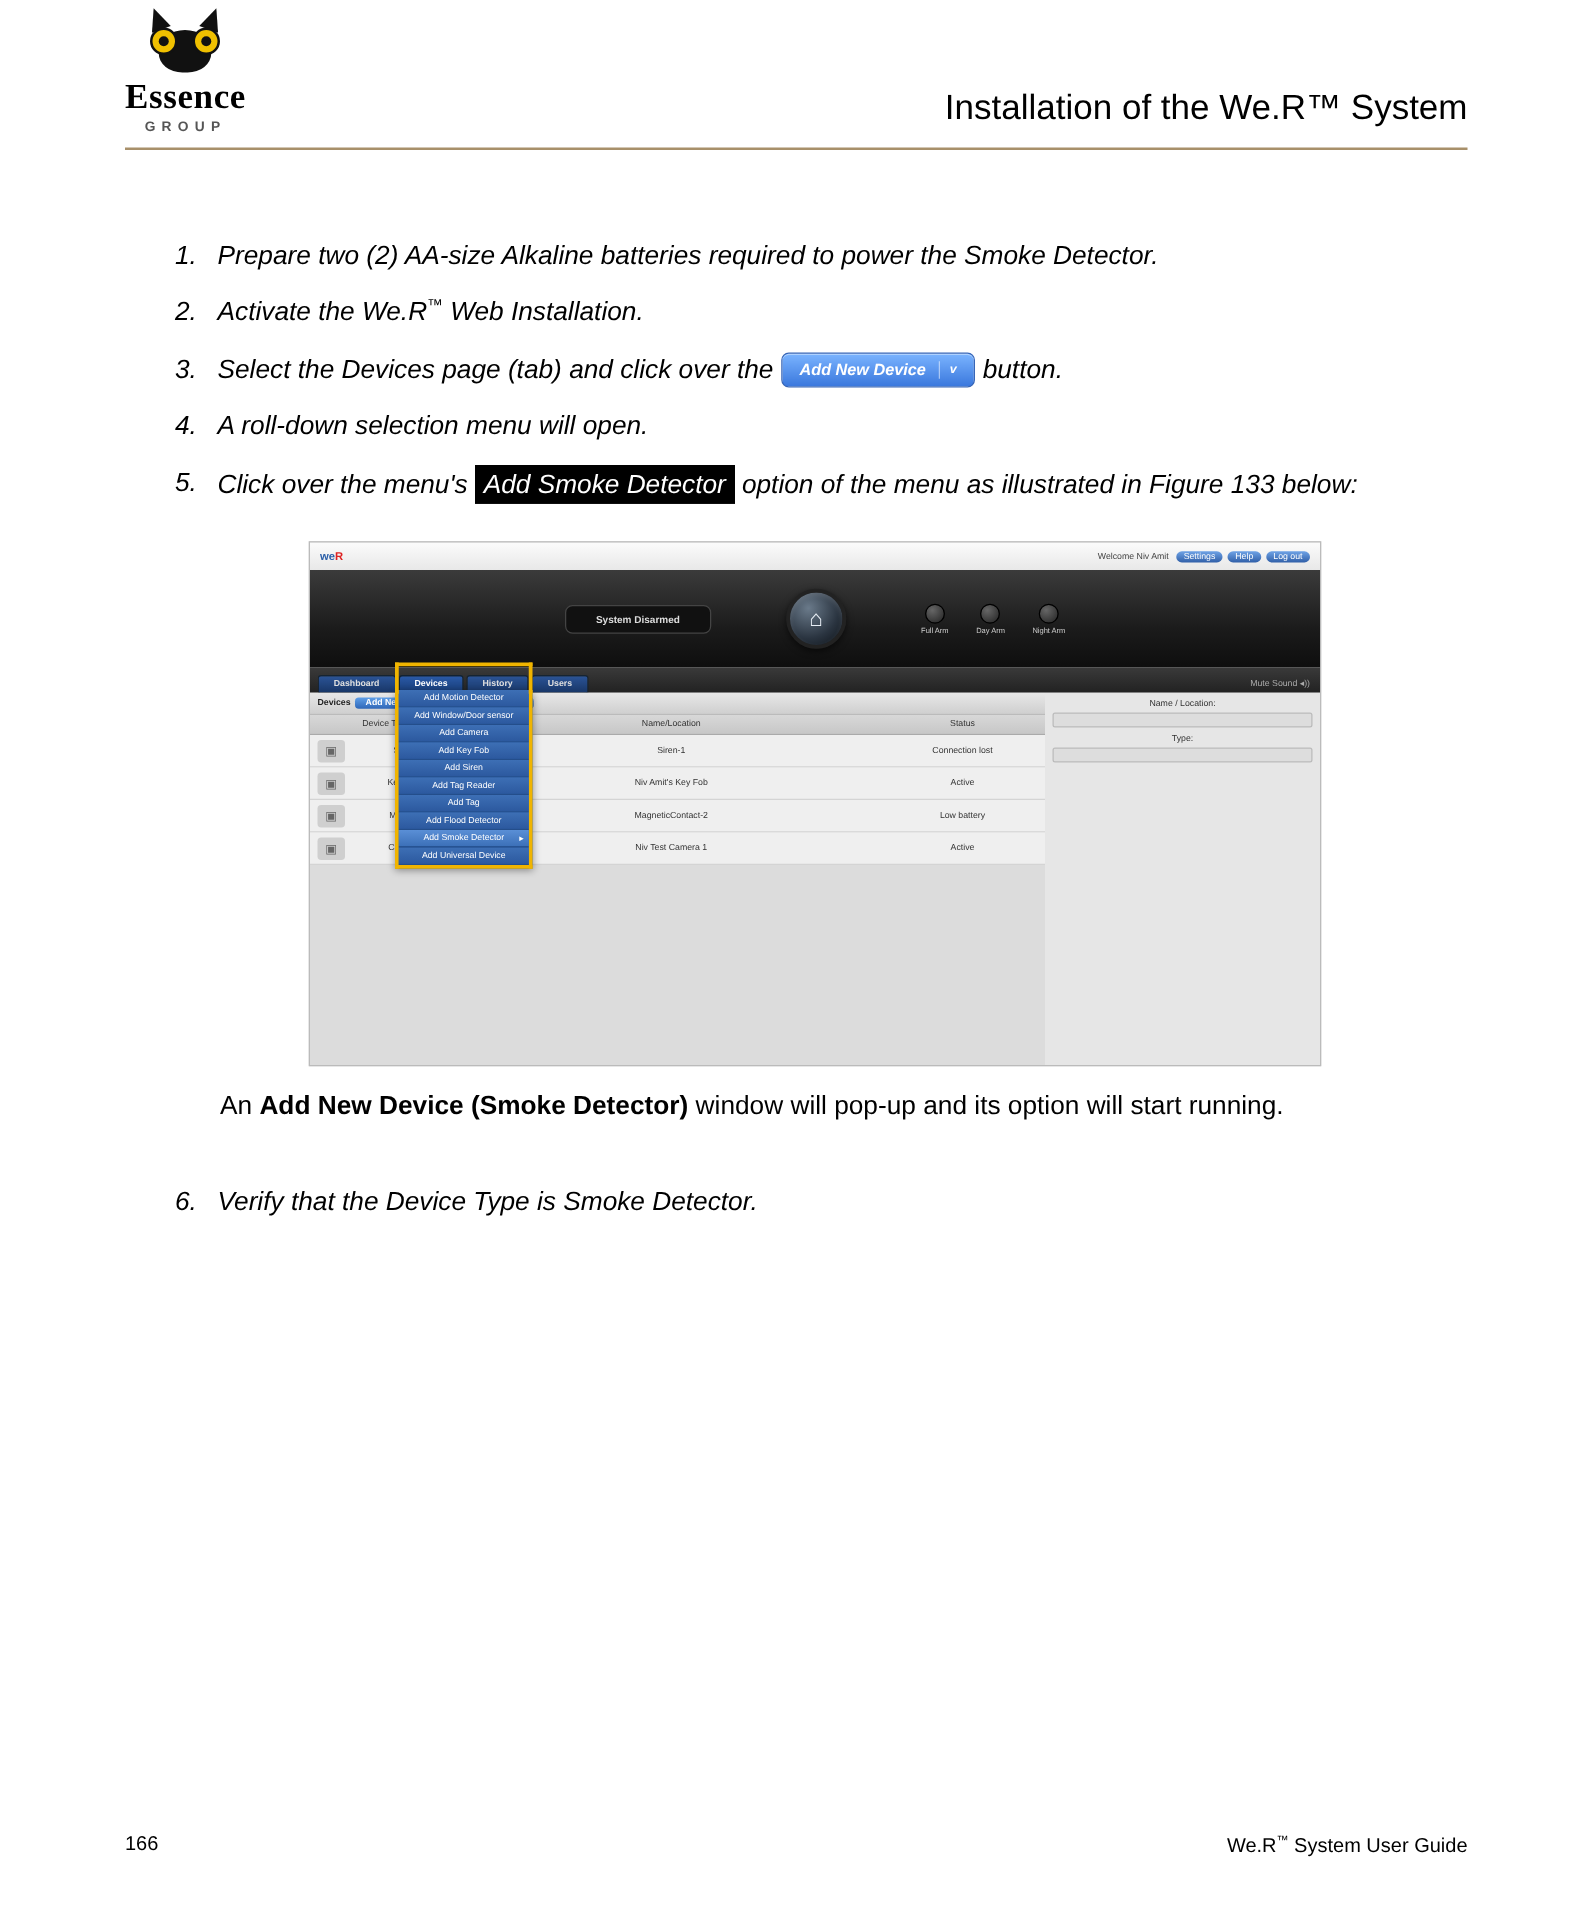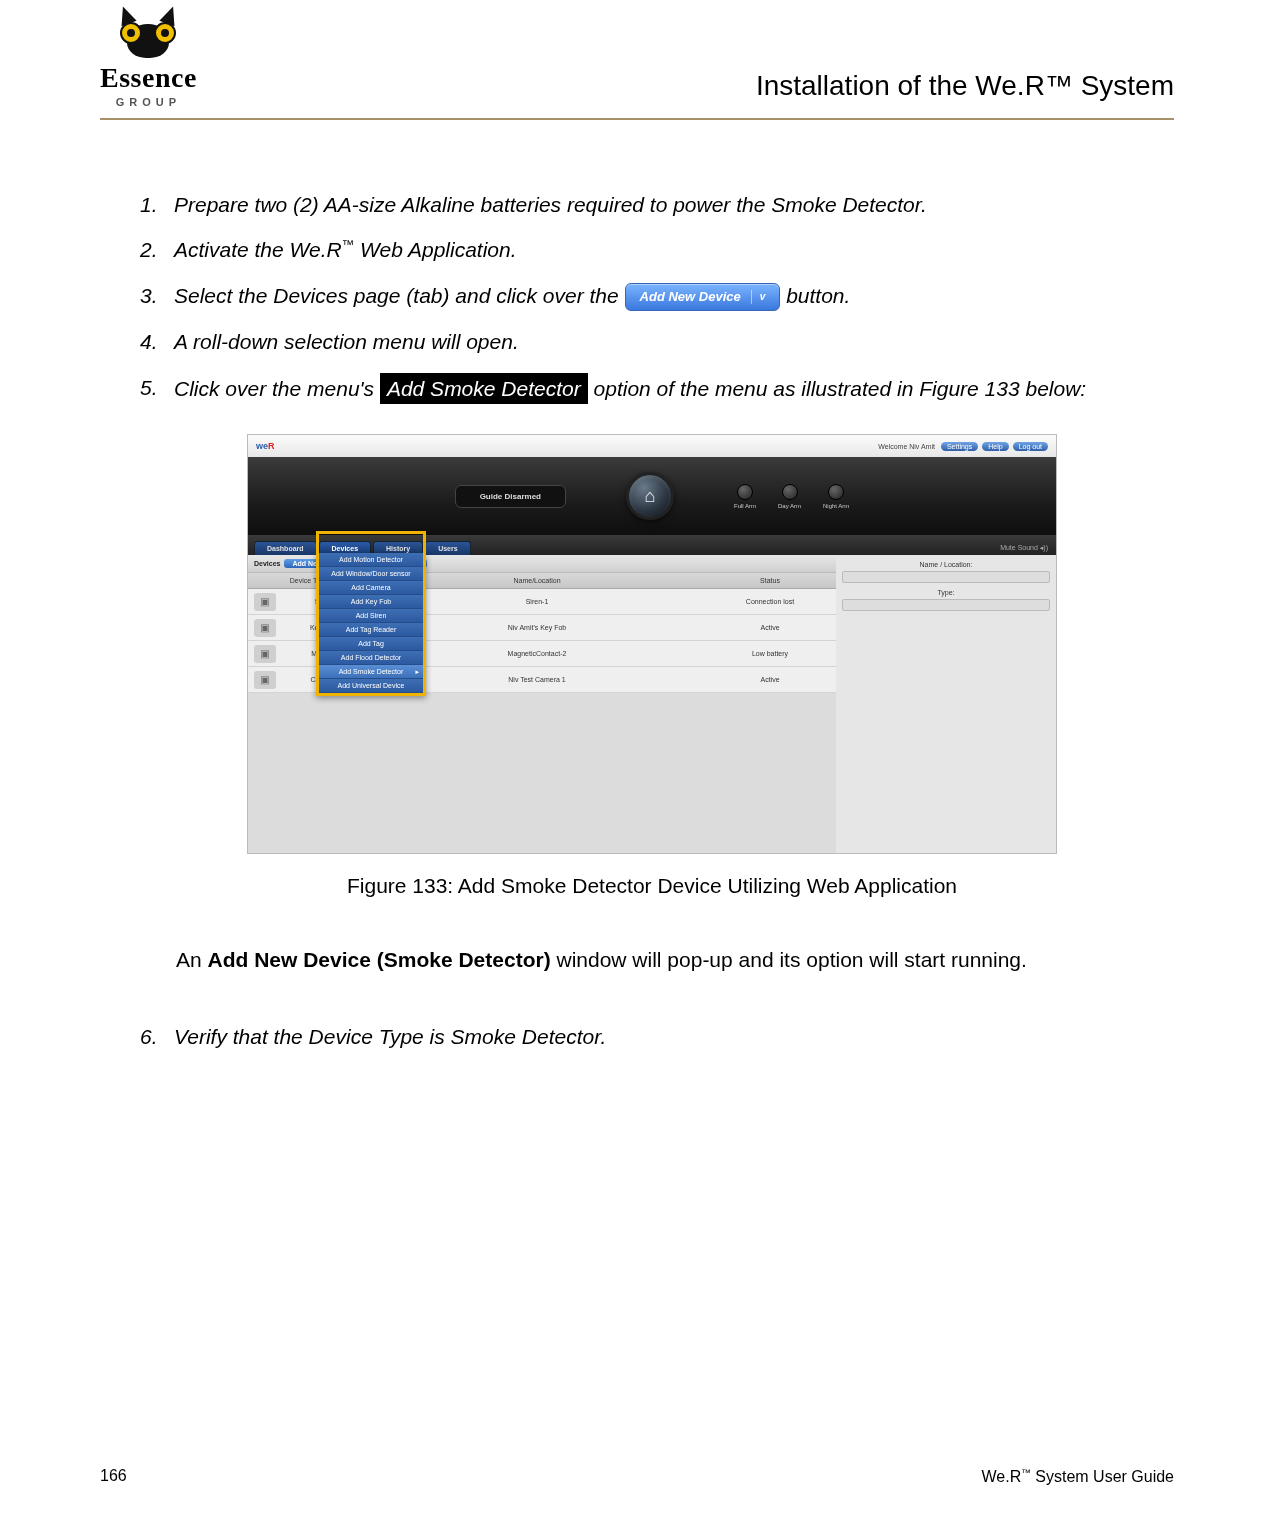--- a/index.html
+++ b/index.html
@@ -227,21 +227,21 @@
       <div class="logo-text">Essence</div>
       <div class="logo-sub">GROUP</div>
     </div>
     <div class="header-title">Installation of the We.R™ System</div>
   </div>
 
   <div class="content">
     <ol class="steps">
       <li>Prepare two (2) AA-size Alkaline batteries required to power the Smoke Detector.</li>
       <li>
-        <span>Activate the We.R</span><span class="sup">™</span><span> Web Application.</span>
+        <span>Activate the We.R</span><span class="sup">™</span><span> Web Installation.</span>
       </li>
       <li>
         <span>Select the Devices page (tab) and click over the </span>
         <span class="btn-img">
           <span>Add New Device</span>
           <span class="chev">v</span>
         </span>
         <span> button.</span>
       </li>
       <li>A roll-down selection menu will open.</li>
@@ -256,21 +256,21 @@
         <span style="display:flex;align-items:center;gap:6px;">
           <span>Welcome Niv Amit</span>
           <span class="top-btns">
             <span class="top-pill">Settings</span>
             <span class="top-pill">Help</span>
             <span class="top-pill">Log out</span>
           </span>
         </span>
       </div>
       <div class="shot-dash">
-        <div class="sys-disarm">Guide Disarmed</div>
+        <div class="sys-disarm">System Disarmed</div>
         <div class="big-home">⌂</div>
         <div class="arm-dots">
           <div class="arm-dot">
               <div class="d"></div>
               <span>Full Arm</span>
             </div>
           <div class="arm-dot">
               <div class="d"></div>
               <span>Day Arm</span>
             </div>
@@ -340,21 +340,20 @@
           <div class="dd-item">Add Key Fob</div>
           <div class="dd-item">Add Siren</div>
           <div class="dd-item">Add Tag Reader</div>
           <div class="dd-item">Add Tag</div>
           <div class="dd-item">Add Flood Detector</div>
           <div class="dd-item sel">Add Smoke Detector</div>
           <div class="dd-item">Add Universal Device</div>
         </div>
     </div>
 
-    <div class="caption">Figure 133: Add Smoke Detector Device Utilizing Web Application</div>
 
     <div class="popup-note">
       <span>An </span><span class="bold">Add New Device (Smoke Detector)</span><span> window will pop-up and its option will start running.</span>
     </div>
 
     <ol class="steps" start="6" style="counter-reset: step 5;">
       <li>Verify that the Device Type is Smoke Detector.</li>
     </ol>
   </div>
 </div>

